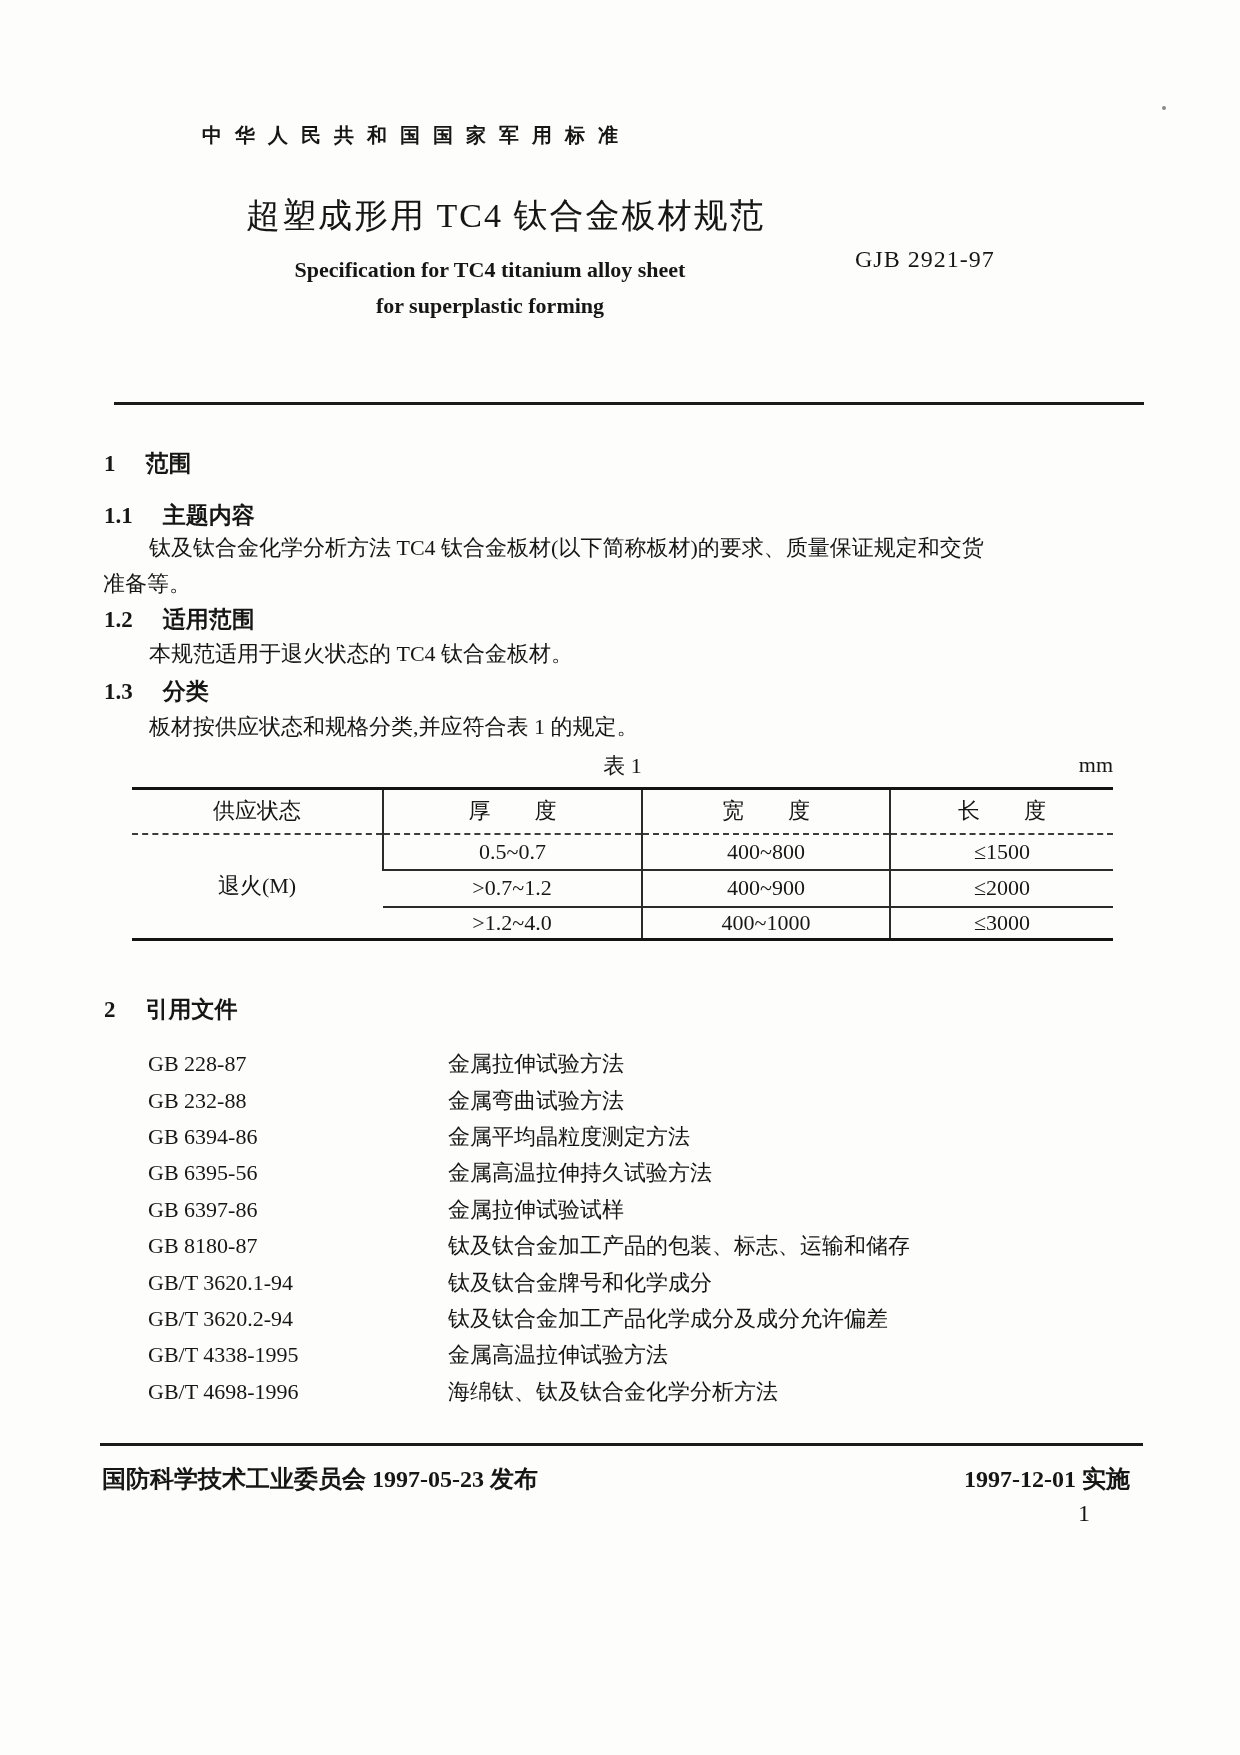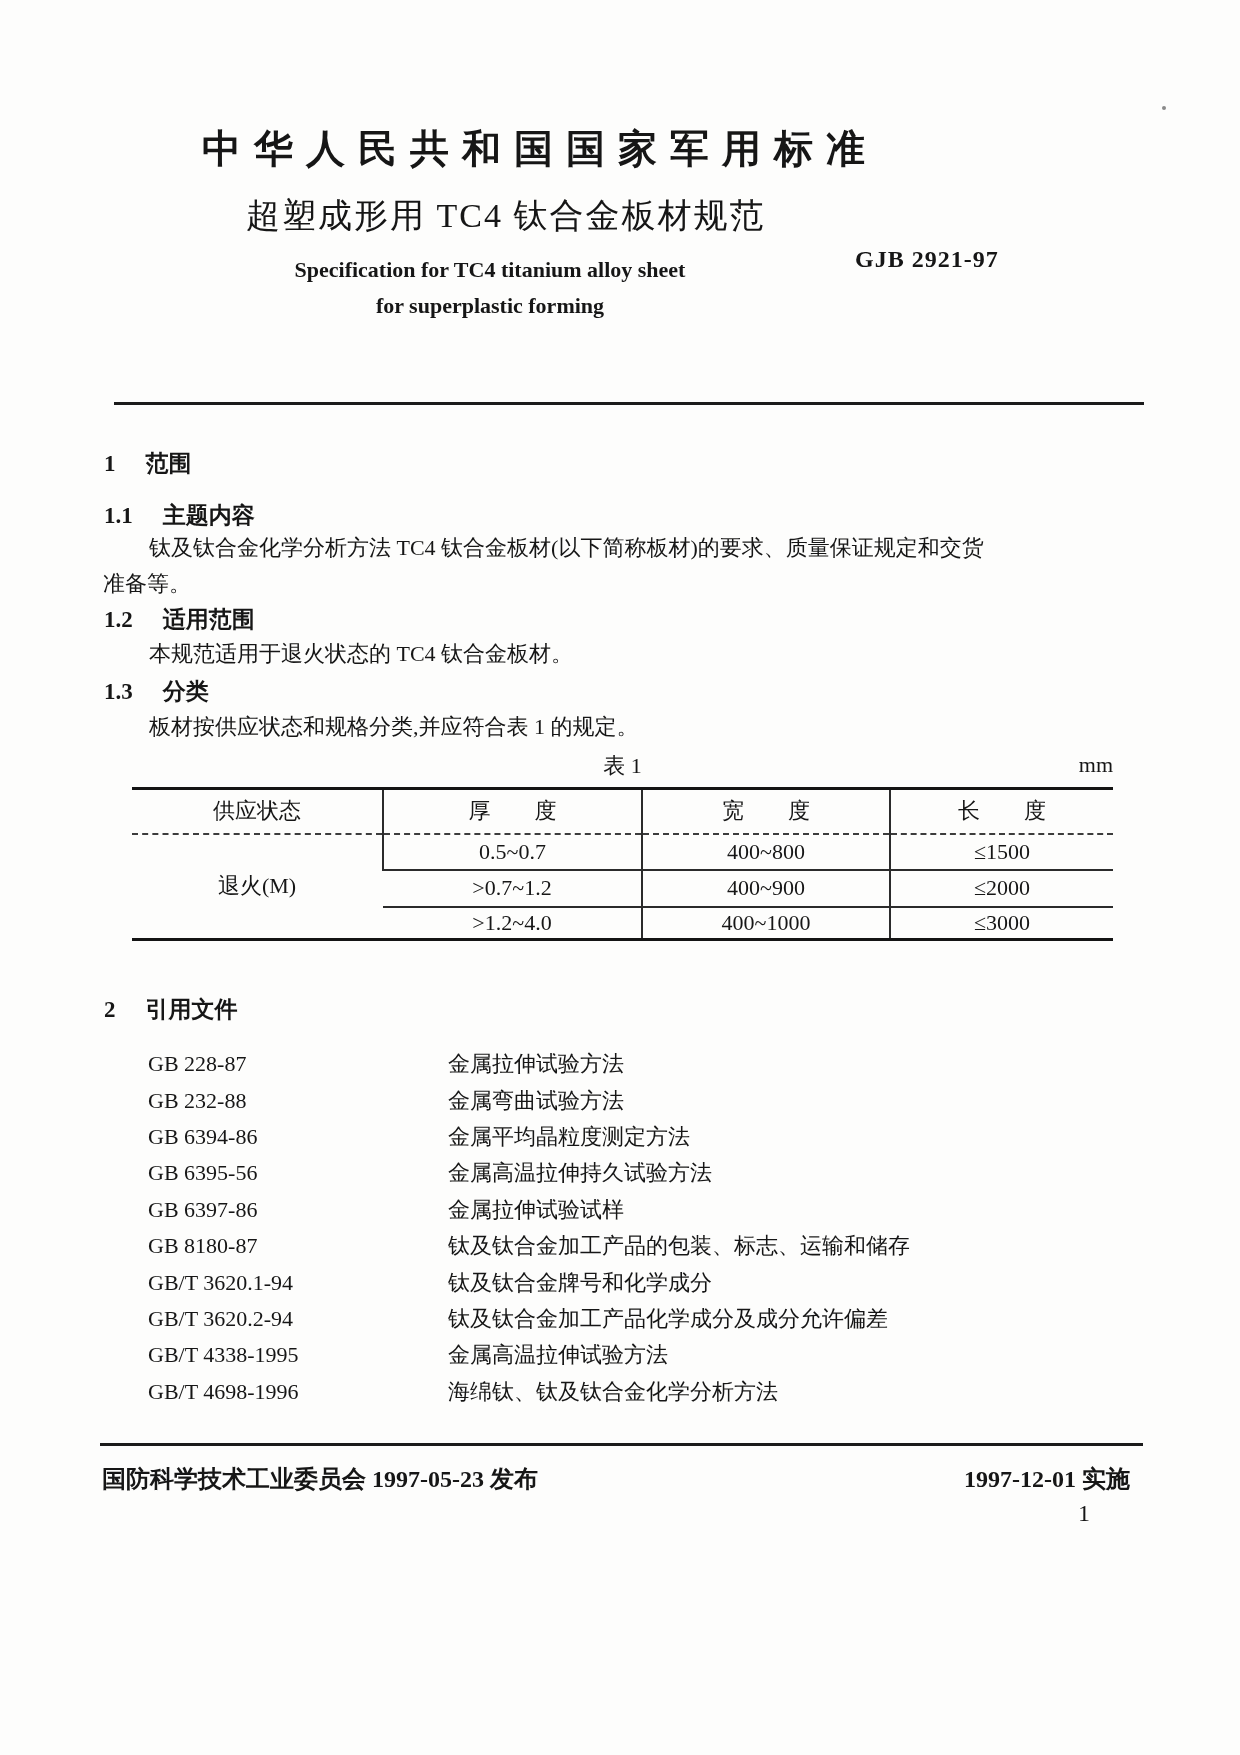--- a/index.html
+++ b/index.html
@@ -10,33 +10,33 @@
     margin:0 auto;
     background:#fdfdfc;
     color:#161616;
     font-family:"Liberation Serif","DejaVu Serif",serif;
     overflow:hidden;
   }
   .abs { position:absolute; }
 
   .std-type {
     left:202px; top:122px;
-    font-size:39px; font-weight:bold;
+    font-size:20px; font-weight:bold;
     letter-spacing:13px; white-space:nowrap;
   }
   .doc-title {
     left:246px; top:193px;
     font-size:34px; font-weight:normal;
     letter-spacing:2px; white-space:nowrap;
   }
   .en-block { left:240px; top:252px; width:500px; text-align:center; }
   .en-line { font-size:22px; font-weight:bold; line-height:36px; }
   .std-no {
     left:855px; top:246px;
-    font-size:24px; font-weight:bold; letter-spacing:1px;
+    font-size:24px; font-weight:normal; letter-spacing:1px;
   }
   .speck { left:1162px; top:106px; width:4px; height:4px; background:#8a8a8a; border-radius:50%; }
 
   .rule-top { left:114px; top:402px; width:1030px; height:3px; background:#1b1b1b; }
 
   .sec-h { font-size:23px; font-weight:bold; white-space:nowrap; }
   .sec-h .num { display:inline-block; margin-right:30px; }
   .body-t { font-size:22px; white-space:nowrap; }
 
   .h-s1   { left:104px; top:448px; }

